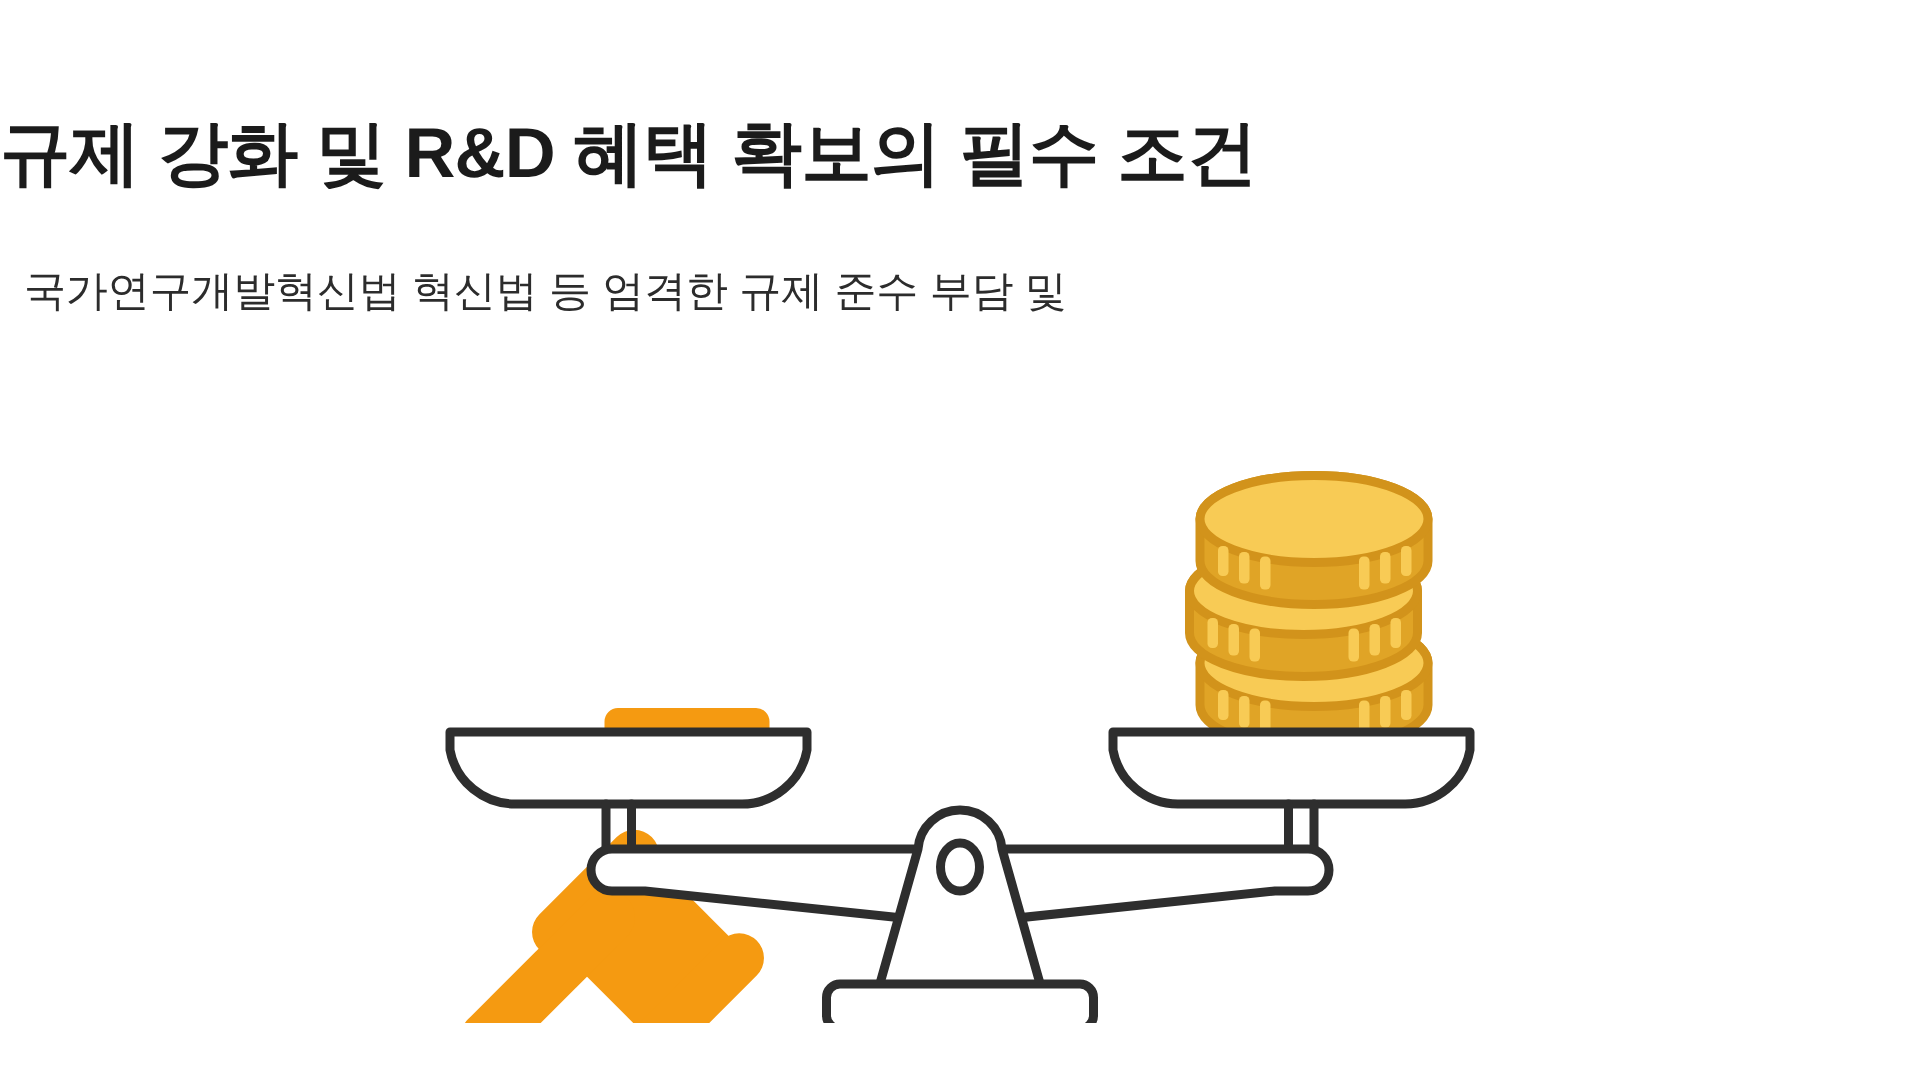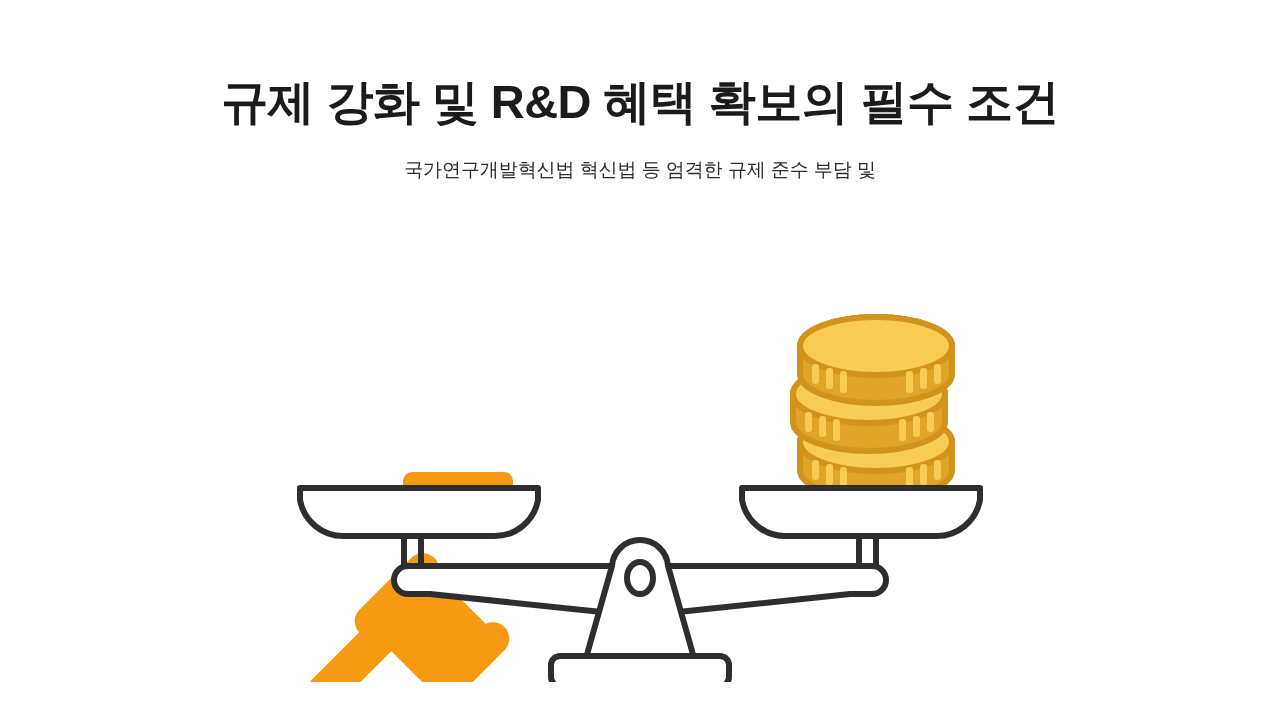--- a/index.html
+++ b/index.html
@@ -24,37 +24,37 @@
     background: #ffffff;
     box-sizing: border-box;
   }
 
   
   .text-block {
     position: absolute;
     left: 0;
     top: 74px;
     width: 1280px;
-    text-align: center;
+    text-align: left;
   }
 
   .slide-title {
     margin: 0;
     font-size: 47px;
     line-height: 1.18;
     font-weight: 900;
     letter-spacing: -0.012em;
     color: #1b1b1b;
     white-space: nowrap;
   }
 
   .slide-subtitle {
-    margin: 0;
+    margin: 16px;
     padding-top: 26px;
-    font-size: 19px;
+    font-size: 28px;
     line-height: 1.62;
     font-weight: 400;
     letter-spacing: -0.004em;
     color: #2c2c2c;
   }
   .slide-subtitle .sub-line {
     display: block;
     white-space: nowrap;
   }
 

